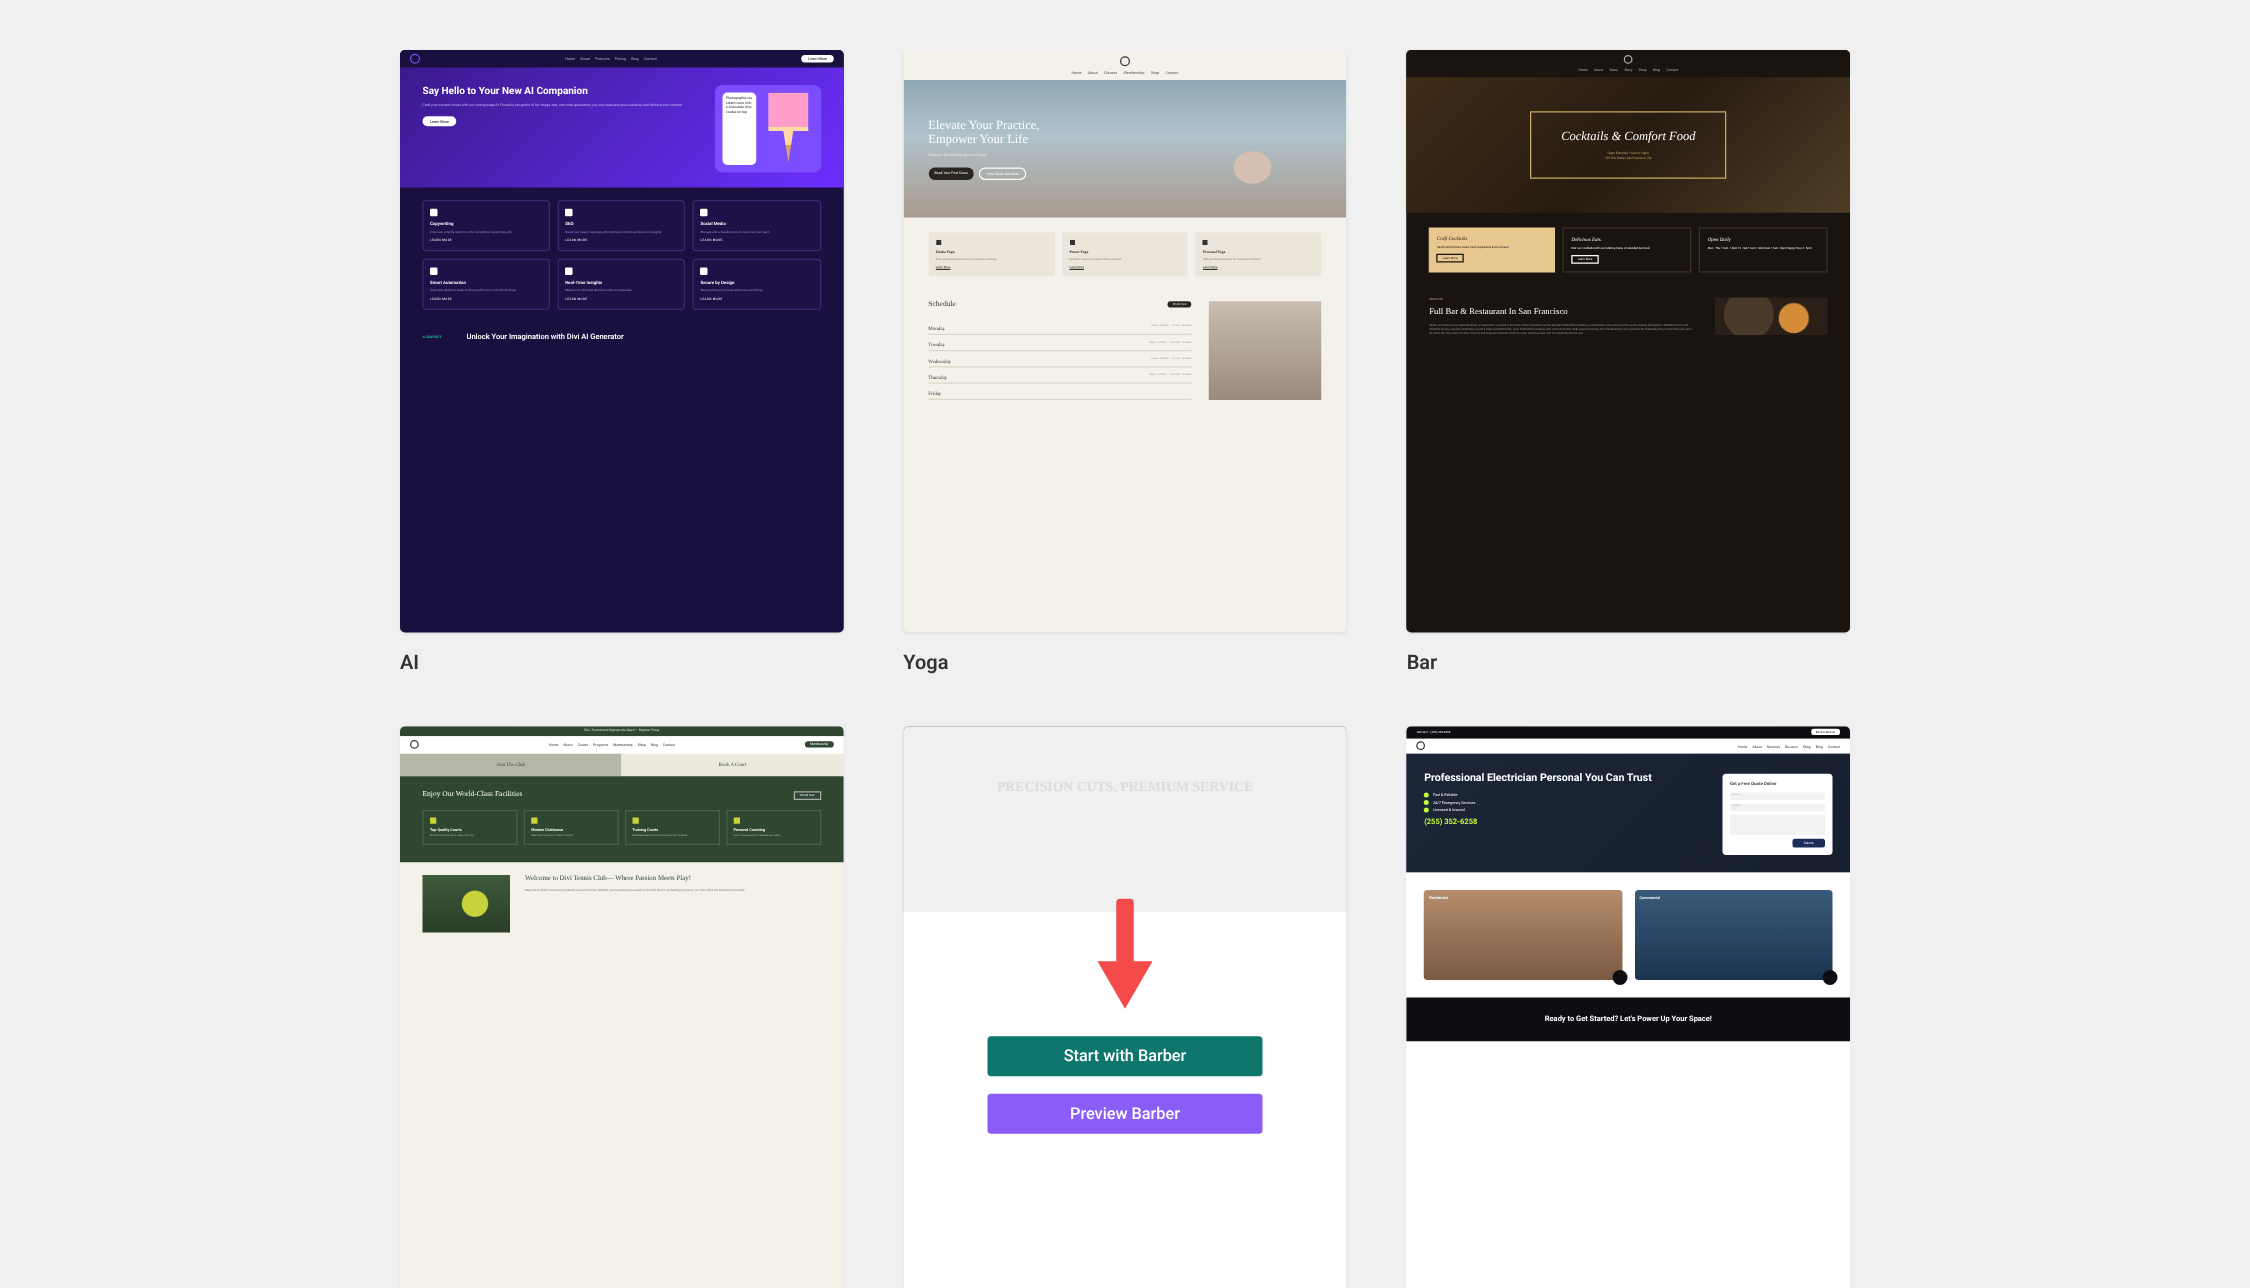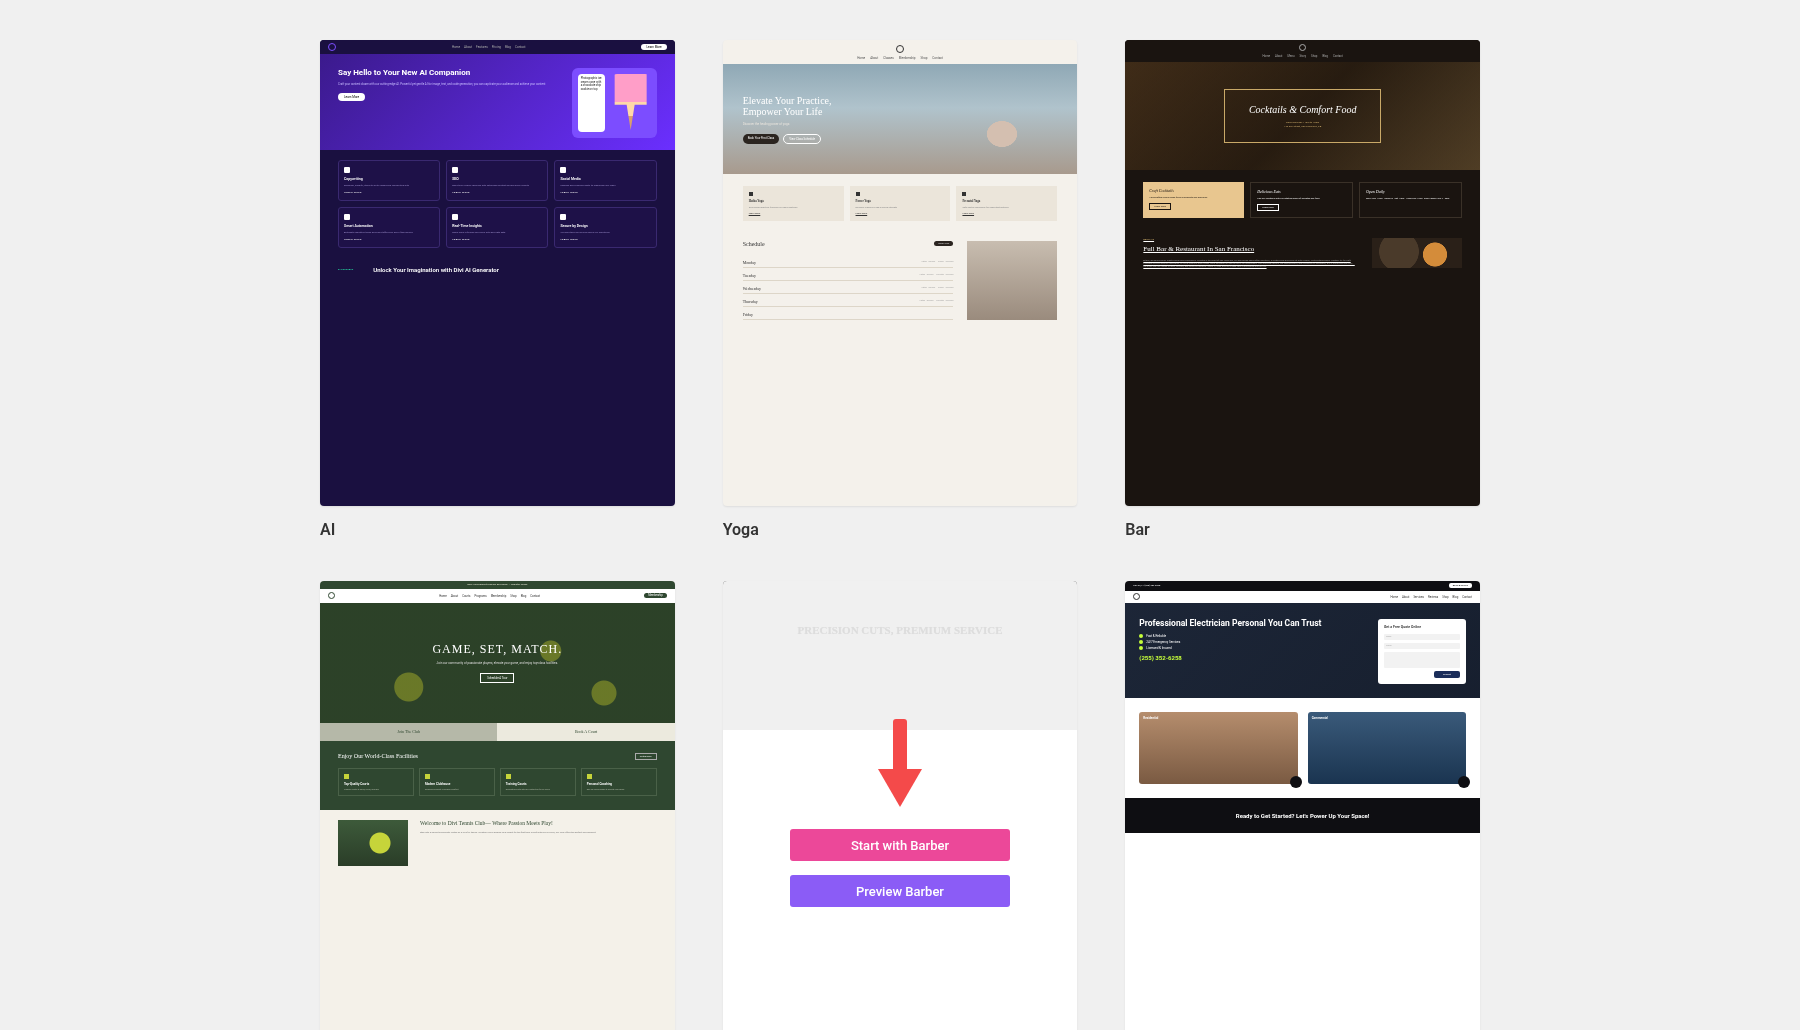--- a/index.html
+++ b/index.html
@@ -140,21 +140,21 @@
   .bar-hero-box { border:1px solid #c9a968; padding:14px 24px; text-align:center; }
   .bar-hero-h { font-family:Georgia,serif; font-style:italic; font-size:10px; line-height:1.2; margin-bottom:5px;text-align:right; }
   .bar-hero-p { font-size:2.5px; color:#c9a968; line-height:1.4; }
   .bar-cards { display:flex; gap:6px; padding:12px 18px; }
   .bc { flex:1; border:1px solid #3a3128; padding:6px; }
   .bc1 { background:#e8c68f; color:#1a1410; border:none; }
   .bc-h { font-family:Georgia,serif; font-style:italic; font-size:4px; margin-bottom:3px; }
   .bc-p { font-size:2.3px; line-height:1.4; margin-bottom:4px; }
   .bc-btn { border:1px solid currentColor; padding:1px 4px; font-size:2.3px; display:inline-block; }
   .bar-about { padding:8px 18px 18px; display:flex; gap:16px; }
-  .bar-about-txt { flex:1;text-decoration:underline; }
+  .bar-about-txt { flex:1; }
   .bar-about-tag { font-size:2.3px; color:#c9a968; margin-bottom:4px; }
   .bar-about-h { font-family:Georgia,serif; font-size:7px; line-height:1.2; margin-bottom:5px; }
   .bar-about-p { font-size:2.2px; color:#999; line-height:1.5; }
   .bar-about-img { width:90px; background: radial-gradient(circle at 70% 55%, #d48c3a 18%, transparent 19%),
        radial-gradient(circle at 30% 45%, #4a3a2a 30%, transparent 31%), #2a2018; }
 
   
   .tennis { background:#f4f1e9; display:flex; flex-direction:column; color:#fff; font-size:3px; }
   .tennis-banner { background:#2f4730; height:8px; font-size:2.5px; display:flex; align-items:center; justify-content:center; color:#e0e0d0; }
   .tennis-nav { background:#fff; height:14px; display:flex; align-items:center; padding:0 8px; justify-content:space-between; }
@@ -211,21 +211,21 @@
   .arrow {
     width: 34px; height: 92px; position:relative; margin-bottom:4px;
   }
   .arrow-stem { position:absolute; left:50%; top:0; width:14px; height:58px; background:#f44a4a; transform:translateX(-50%); border-radius:3px 3px 0 0; }
   .arrow-head { position:absolute; left:50%; top:50px; width:0; height:0; transform:translateX(-50%);
     border-left:22px solid transparent; border-right:22px solid transparent; border-top:38px solid #f44a4a; }
   .ov-btn {
     width: 220px; height:32px; border-radius:3px; display:flex; align-items:center; justify-content:center;
     font-size:13px; font-weight:500; color:#fff; cursor:pointer;
   }
-  .ov-start { background:#ec4899; }
+  .ov-start { background:#0f766e; }
   .ov-preview { background:#8b5cf6; }
 
   
   .elec { background:#fff; display:flex; flex-direction:column; color:#fff; font-size:3px; }
   .elec-top { background:#0e0e12; height:10px; display:flex; align-items:center; justify-content:space-between; padding:0 8px; font-size:2.3px; }
   .elec-top-btn { background:#fff; color:#000; padding:1px 4px; border-radius:2px; }
   .elec-nav { background:#fff; height:12px; display:flex; align-items:center; justify-content:space-between; padding:0 8px; }
   .elec-logo { width:7px; height:7px; border-radius:50%; border:1px solid #333; }
   .elec-menu { display:flex; gap:4px; font-size:2.8px; color:#333; }
   .elec-hero { background:
@@ -465,25 +465,20 @@
             <span>About</span>
             <span>Courts</span>
             <span>Programs</span>
             <span>Membership</span>
             <span>Shop</span>
             <span>Blog</span>
             <span>Contact</span>
         </div>
         <div class="tennis-cta">Membership</div>
       </div>
-      <div class="tennis-hero">
-        <div class="tennis-hero-h">GAME, SET, MATCH.</div>
-        <div class="tennis-hero-p">Join our community of passionate players, elevate your game, and enjoy top-class facilities.</div>
-        <div class="tennis-hero-btn">Schedule A Tour</div>
-      </div>
       <div class="tennis-tabs">
         <div class="tt tt1">Join The Club</div>
         <div class="tt tt2">Book A Court</div>
       </div>
       <div class="tennis-facil">
         <div class="tennis-facil-top">
           <div class="tennis-facil-h">Enjoy Our World-Class Facilities</div>
           <div class="tennis-facil-btn">Virtual Tour</div>
         </div>
         <div class="tennis-facil-grid">

